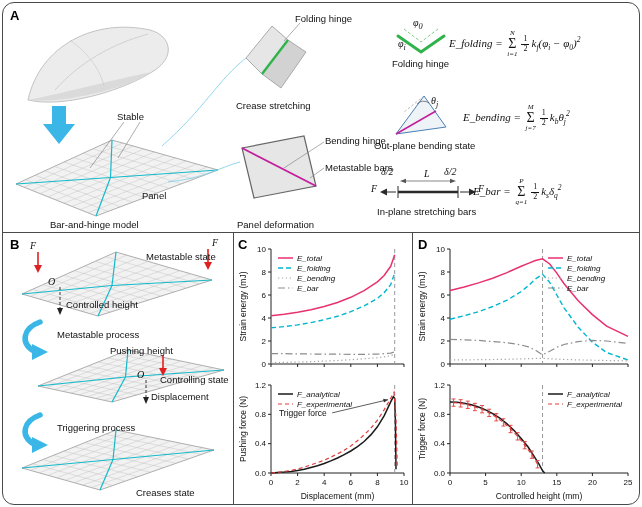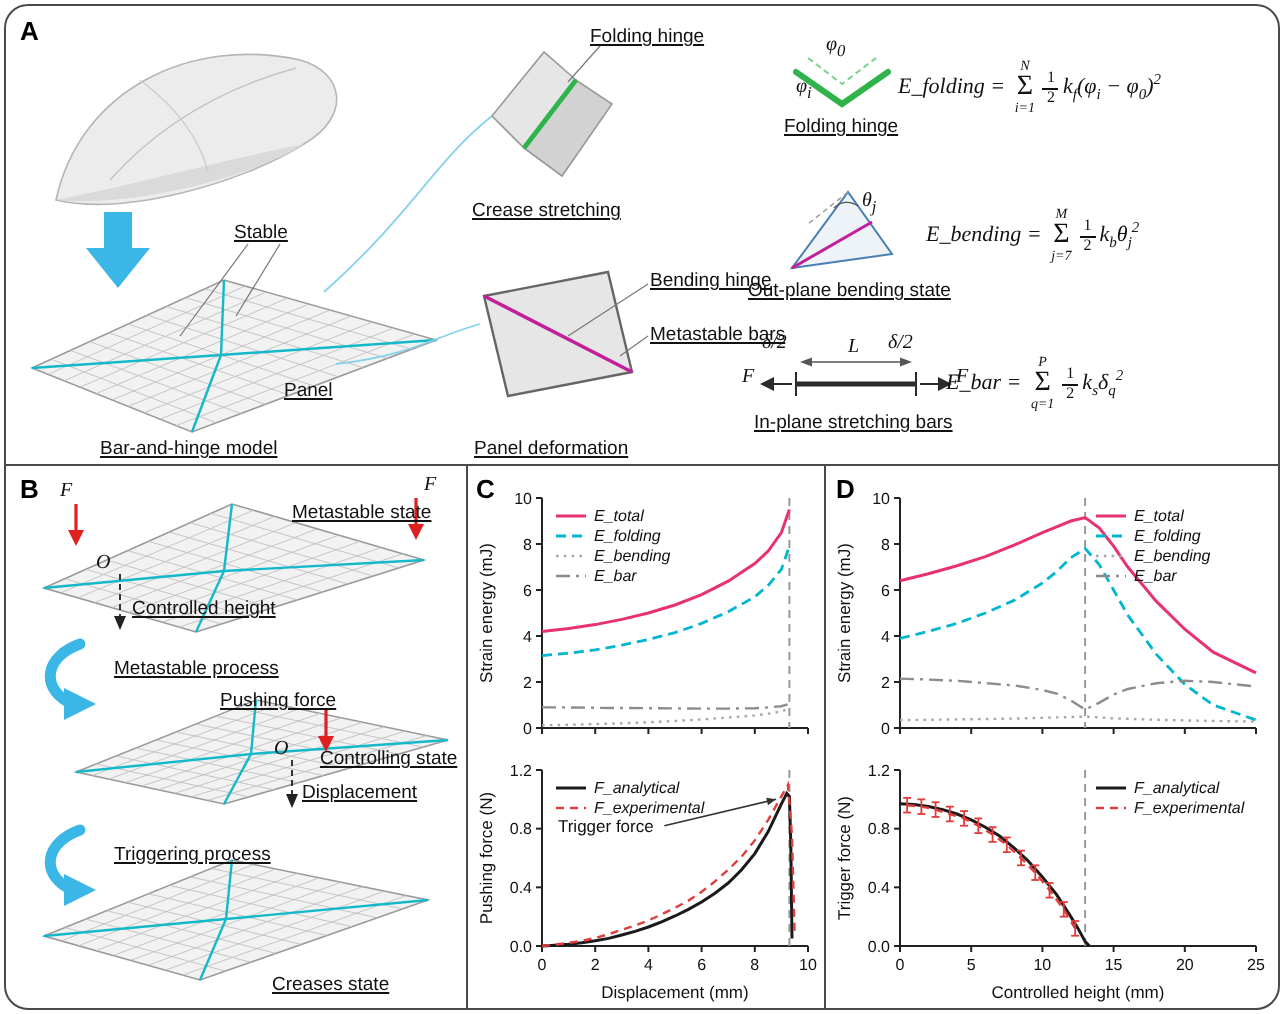--- a/index.html
+++ b/index.html
@@ -5,21 +5,21 @@
   html,body{margin:0;padding:0;background:#ffffff;}
   #fig{position:relative;width:642px;height:507px;background:#fff;overflow:hidden;
        font-family:"Liberation Sans",sans-serif;}
   .frame{position:absolute;inset:2px;border:1.6px solid #4a4a4a;border-radius:12px;z-index:1;}
   .div-h{position:absolute;left:3px;right:3px;top:232px;border-top:1.3px solid #4a4a4a;z-index:1;}
   .div-v{position:absolute;top:232px;bottom:3px;border-left:1.3px solid #4a4a4a;z-index:1;}
   #art{position:absolute;left:0;top:0;z-index:2;}
   .chart{position:absolute;z-index:3;overflow:visible;display:block;}
   svg text{font-family:"Liberation Sans",sans-serif;}
   .plabel{position:absolute;font:bold 13px "Liberation Sans",sans-serif;color:#000;z-index:5;}
-  .lbl{position:absolute;font:9.5px "Liberation Sans",sans-serif;color:#111;white-space:nowrap;z-index:5;text-decoration:underline;}
+  .lbl{position:absolute;font:9.5px "Liberation Sans",sans-serif;color:#111;white-space:nowrap;z-index:5;}
   .sym{position:absolute;font:italic 10px "Liberation Serif",serif;color:#111;white-space:nowrap;z-index:5;}
   .eq{position:absolute;font:italic 11px "Liberation Serif",serif;color:#111;white-space:nowrap;z-index:5;}
   .eq sub,.eq sup{font-size:7.5px;}
   .sum{display:inline-flex;flex-direction:column;align-items:center;line-height:1;margin:0 2px;vertical-align:middle;}
   .sum .su,.sum .sl{font-size:7px;font-style:italic;}
   .sum .sg{font-size:14px;font-style:normal;}
   .fr{display:inline-flex;flex-direction:column;align-items:center;line-height:1.1;margin:0 2px;font-style:normal;vertical-align:middle;}
   .fr .fn{font-size:8px;padding:0 2px;border-bottom:0.8px solid #111;}
   .fr .fd{font-size:8px;}
 </style>
@@ -438,20 +438,20 @@
         <span class="fn">1</span>
         <span class="fd">2</span>
       </span><span>k</span><sub>s</sub><span>δ</span><sub>q</sub><sup>2</sup></div>
 
   <div class="sym" style="left:30px;top:240px">F</div>
   <div class="sym" style="left:212px;top:237px">F</div>
   <div class="sym" style="left:48px;top:276px">O</div>
   <div class="lbl" style="left:146px;top:251px">Metastable state</div>
   <div class="lbl" style="left:66px;top:299px">Controlled height</div>
   <div class="lbl" style="left:57px;top:329px">Metastable process</div>
-  <div class="lbl" style="left:110px;top:345px">Pushing force</div>
+  <div class="lbl" style="left:110px;top:345px">Pushing height</div>
   <div class="sym" style="left:137px;top:369px">O</div>
   <div class="lbl" style="left:160px;top:374px">Controlling state</div>
   <div class="lbl" style="left:151px;top:391px">Displacement</div>
   <div class="lbl" style="left:57px;top:422px">Triggering process</div>
   <div class="lbl" style="left:136px;top:487px">Creases state</div>
 
 </div>
 
 </body></html>

